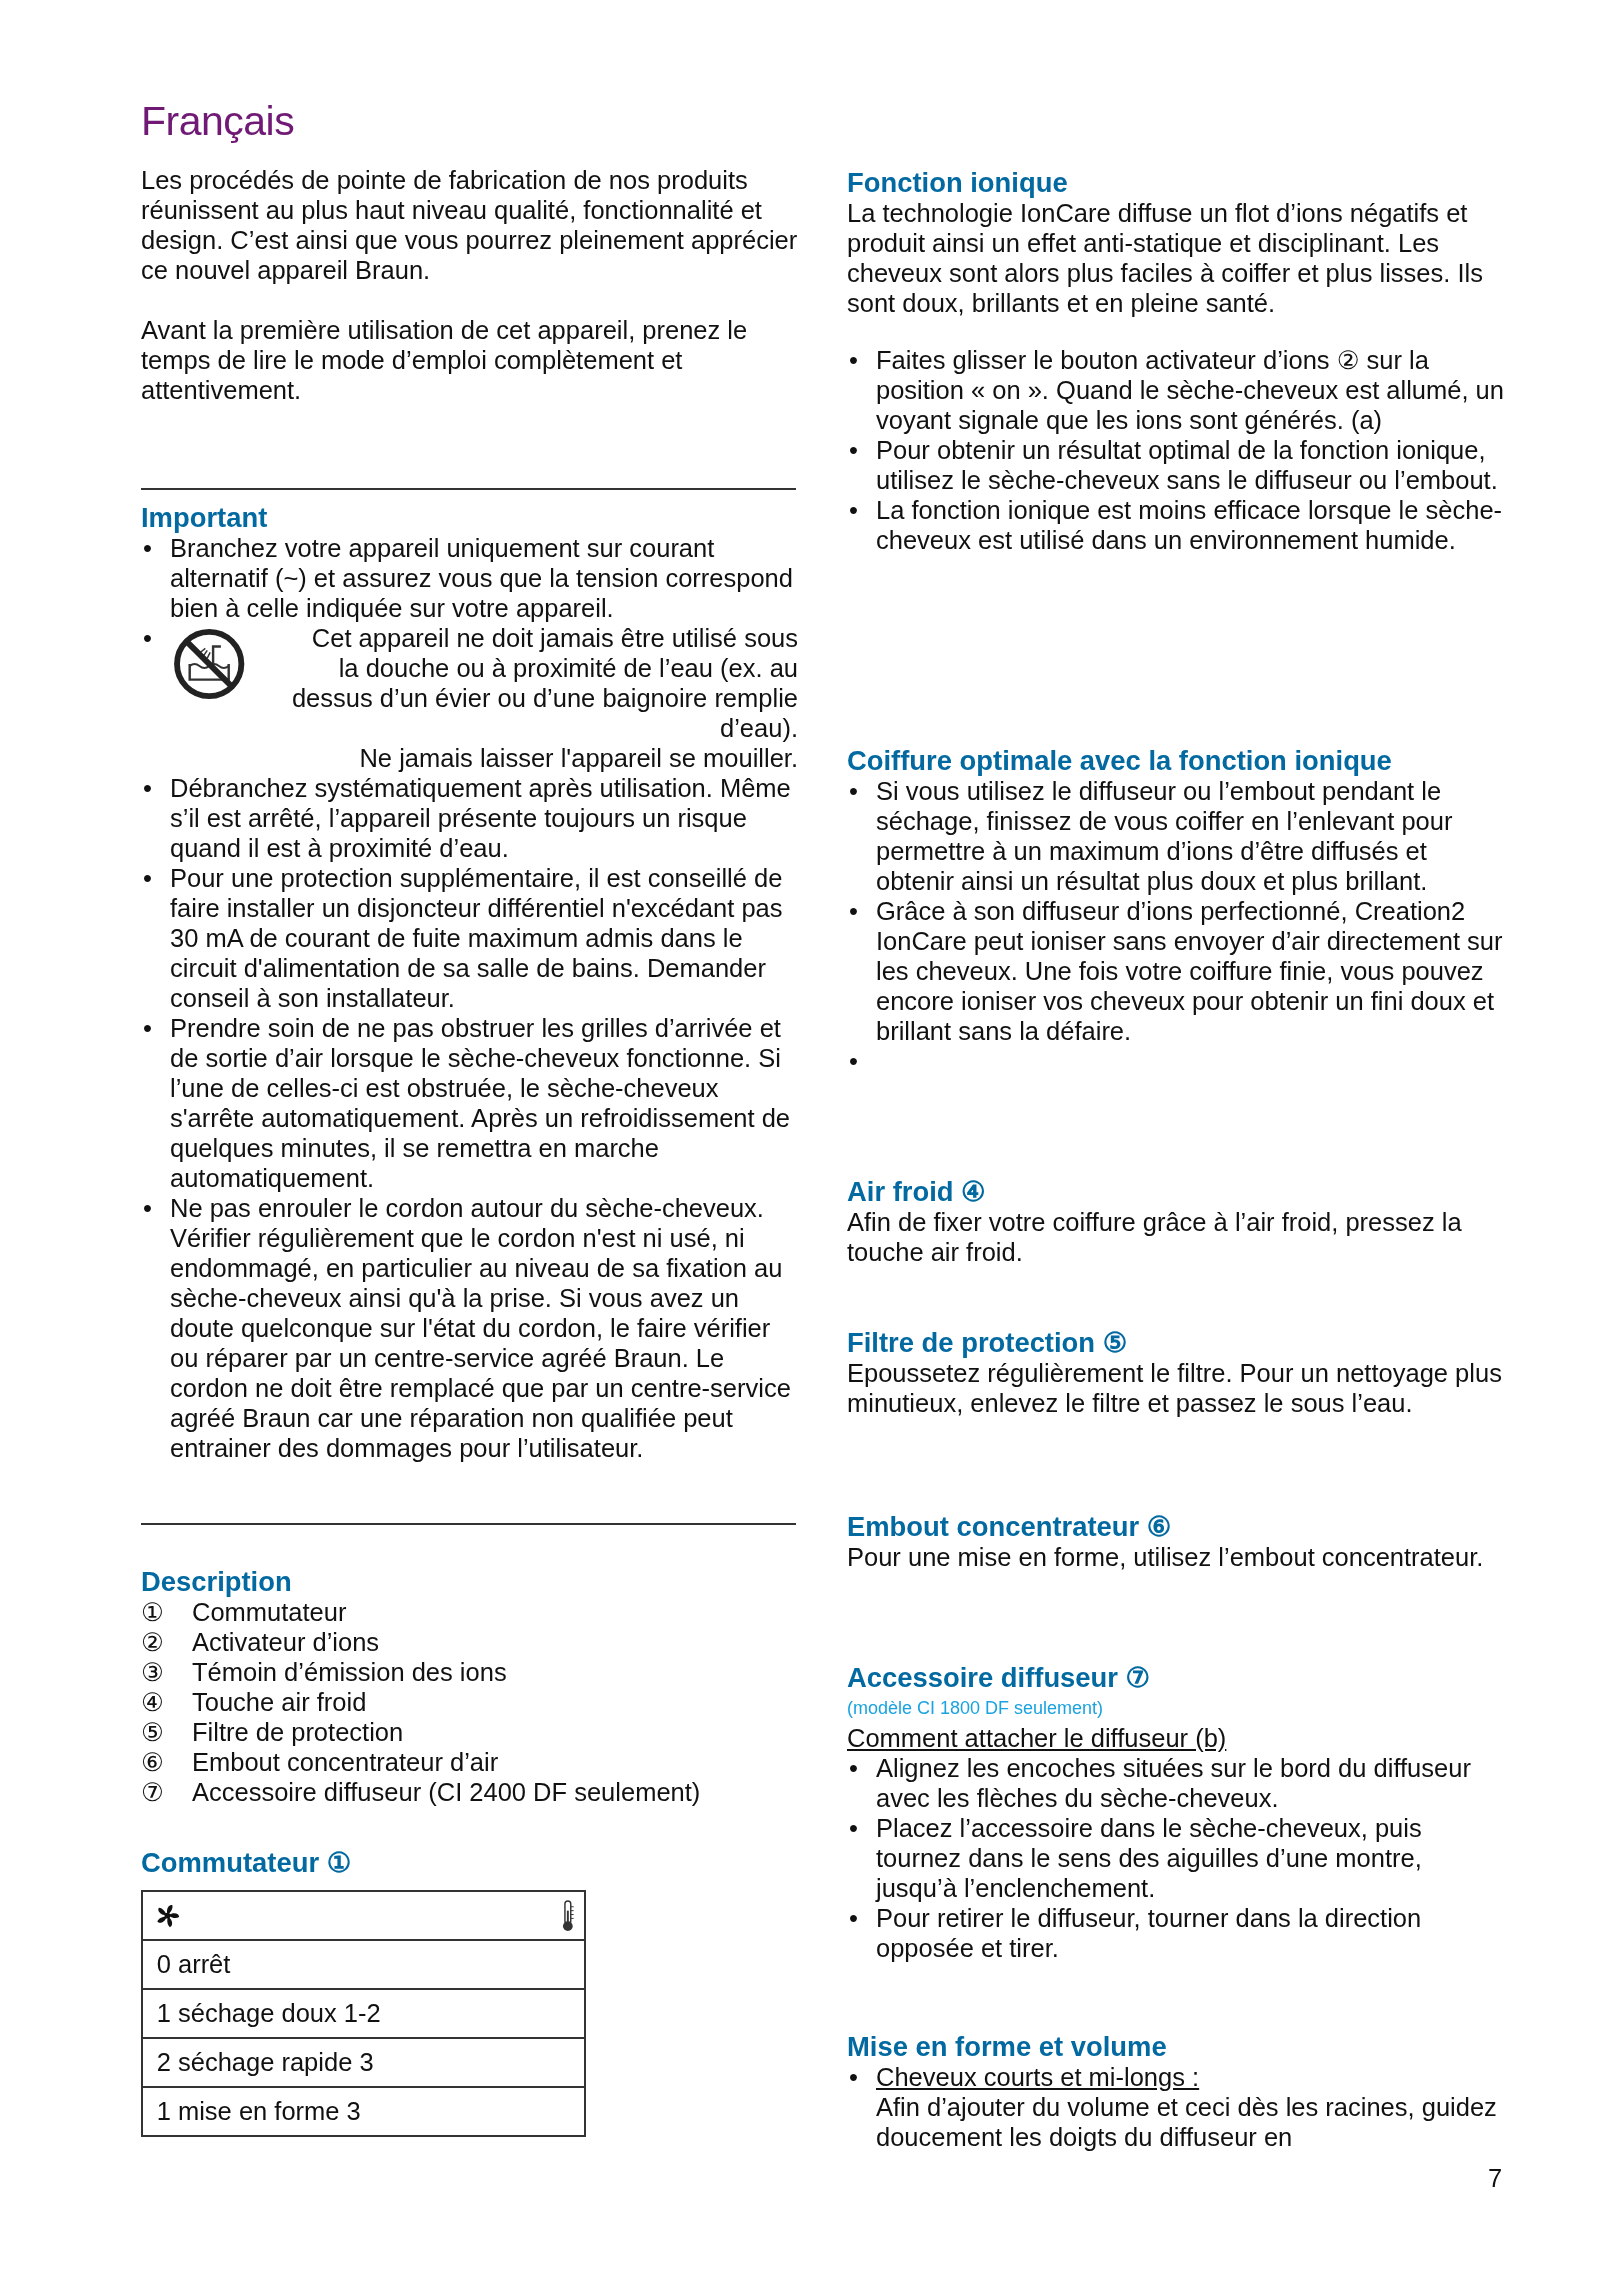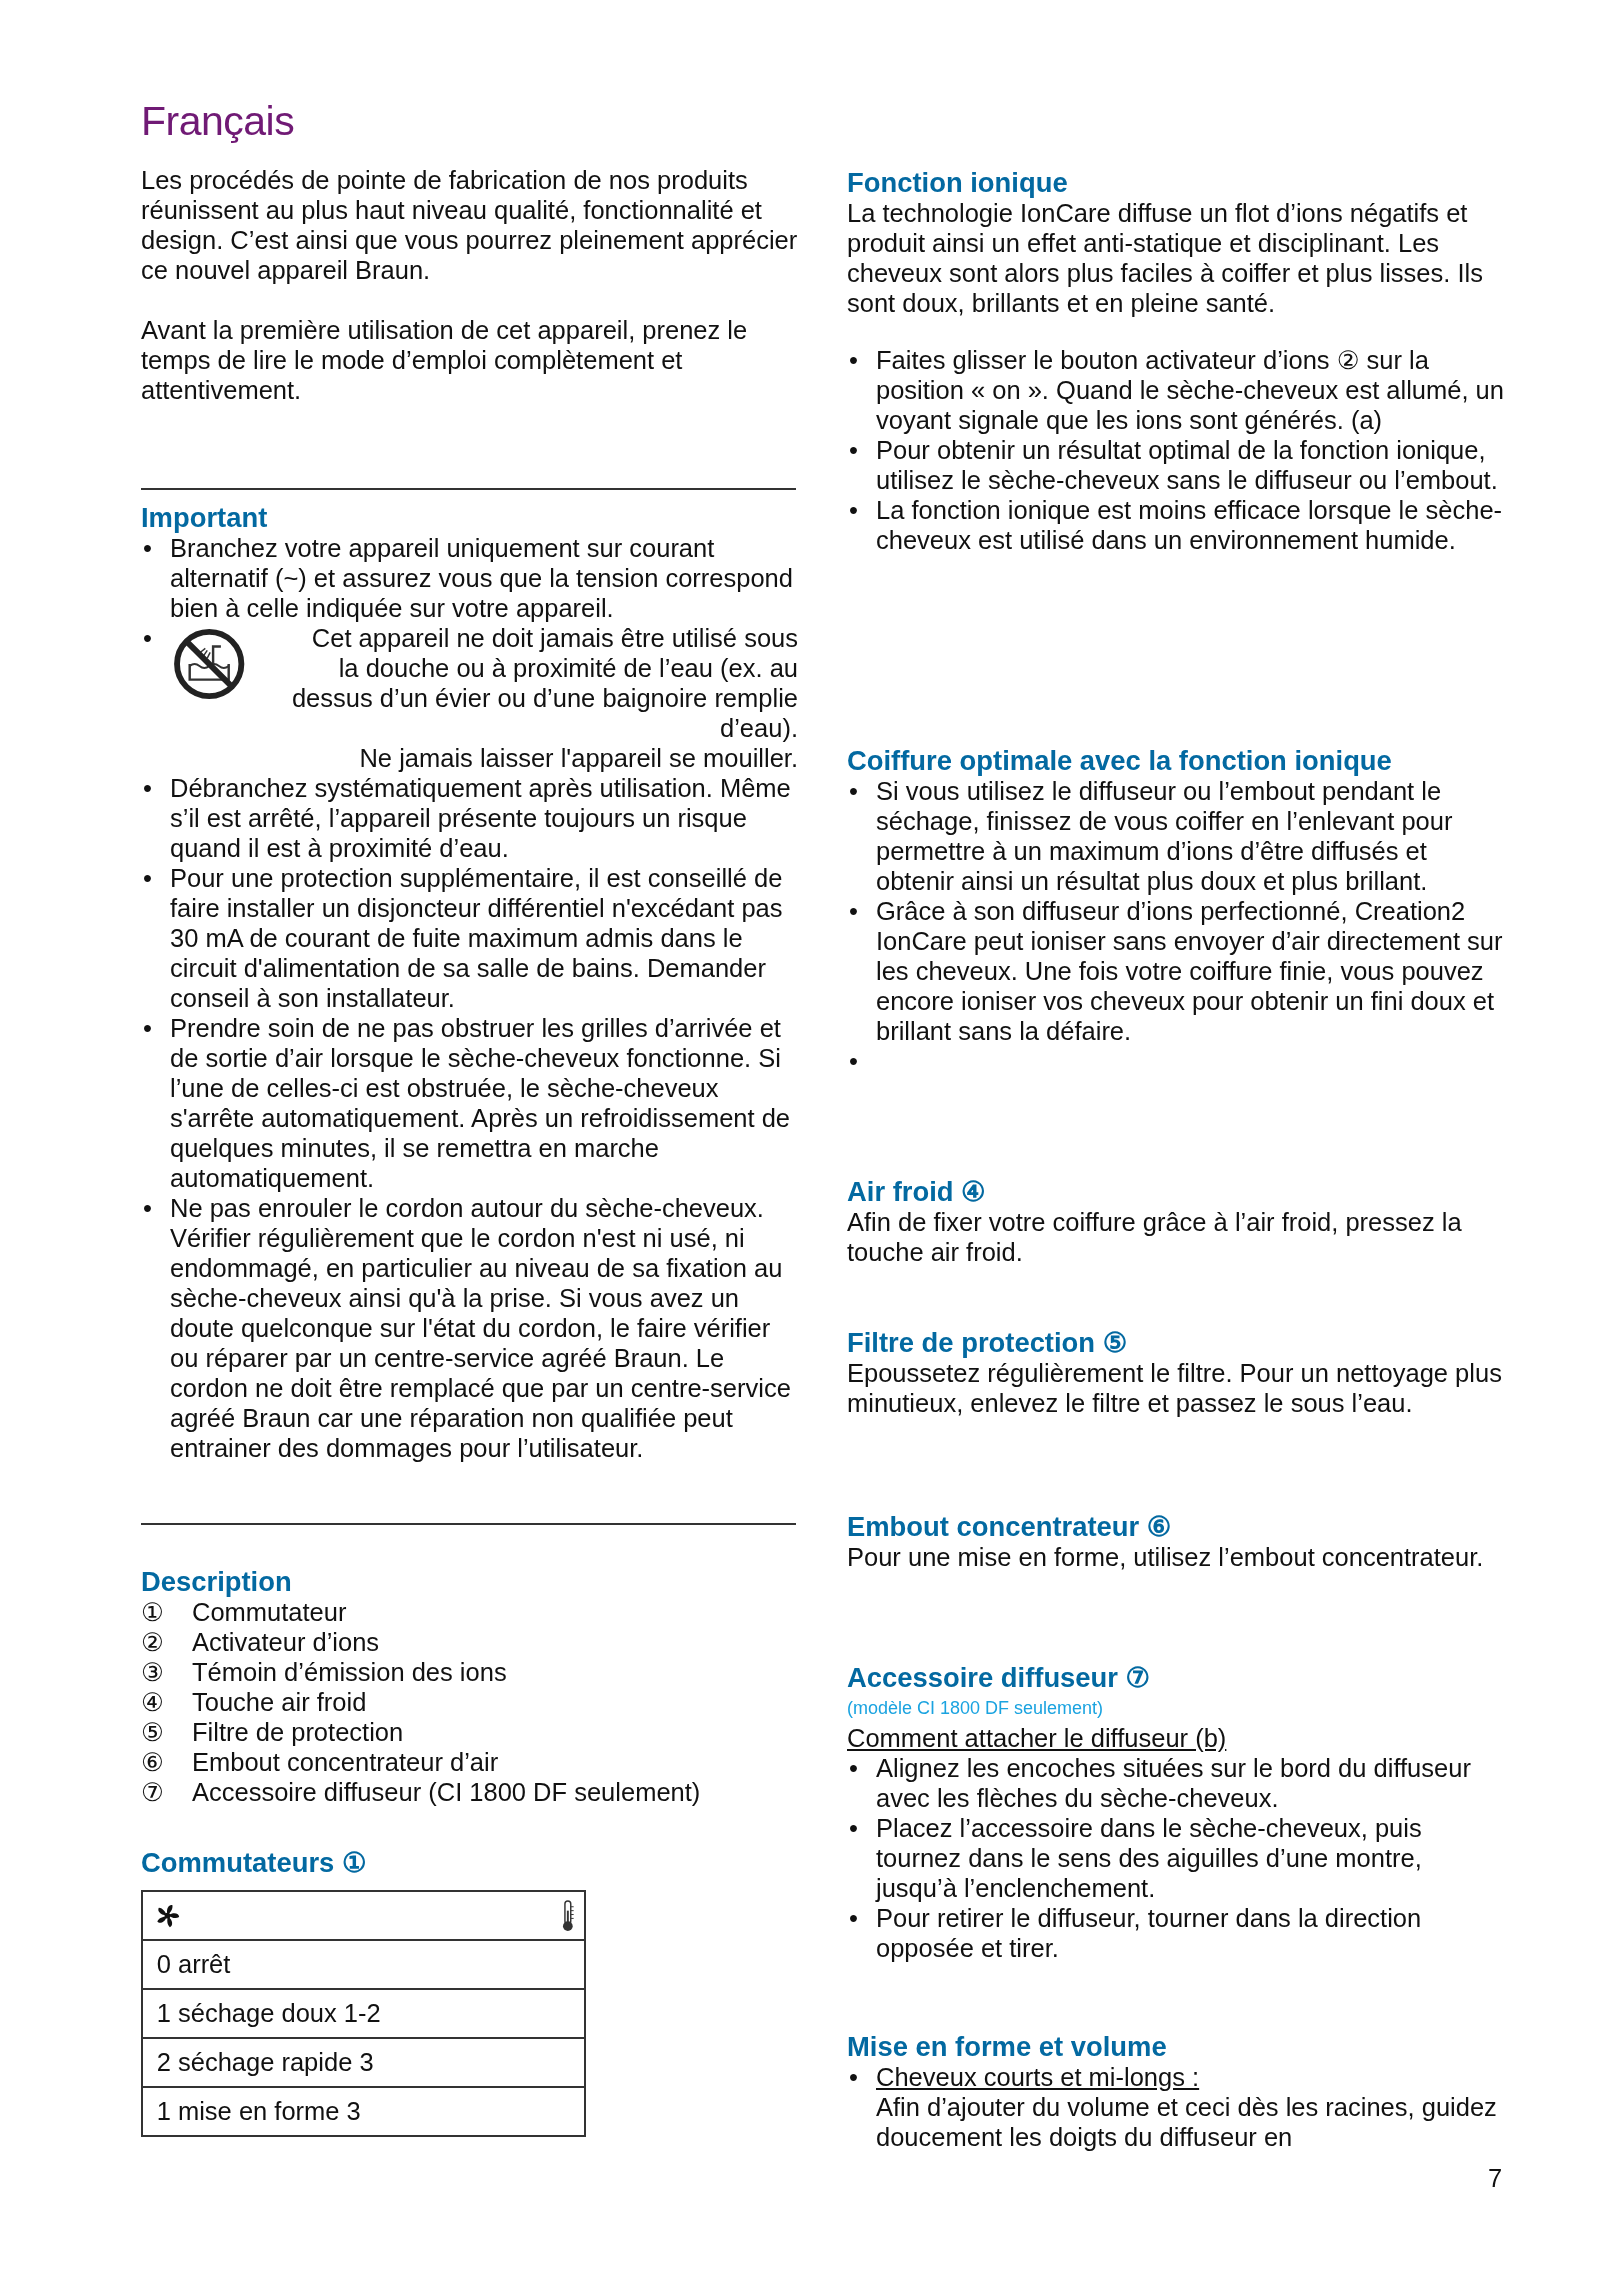--- a/index.html
+++ b/index.html
@@ -95,27 +95,27 @@
       <li>
           <span class="num">⑤</span>
           <span>Filtre de protection</span>
         </li>
       <li>
           <span class="num">⑥</span>
           <span>Embout concentrateur d’air</span>
         </li>
       <li>
           <span class="num">⑦</span>
-          <span>Accessoire diffuseur (CI 1800 DF seulement)</span>
+          <span>Accessoire diffuseur (CI 2400 DF seulement)</span>
         </li>
     </ol>
   </div>
 
   <div class="block" style="top:1847px">
-    <h2>Commutateurs ①</h2>
+    <h2>Commutateur ①</h2>
   </div>
 
   <table class="switch-table" style="top:1890px; left:0">
     <tbody>
         <tr class="hd">
       <td>
         <div class="hd-inner">
           <svg width="29" height="27.4" viewBox="0 0 30 28">
             <g fill="#111" transform="translate(15 14)">
               <path d="M0 -1 C-2 -8 2 -12 5 -11 C6 -7 3 -3 0 -1Z"></path>

